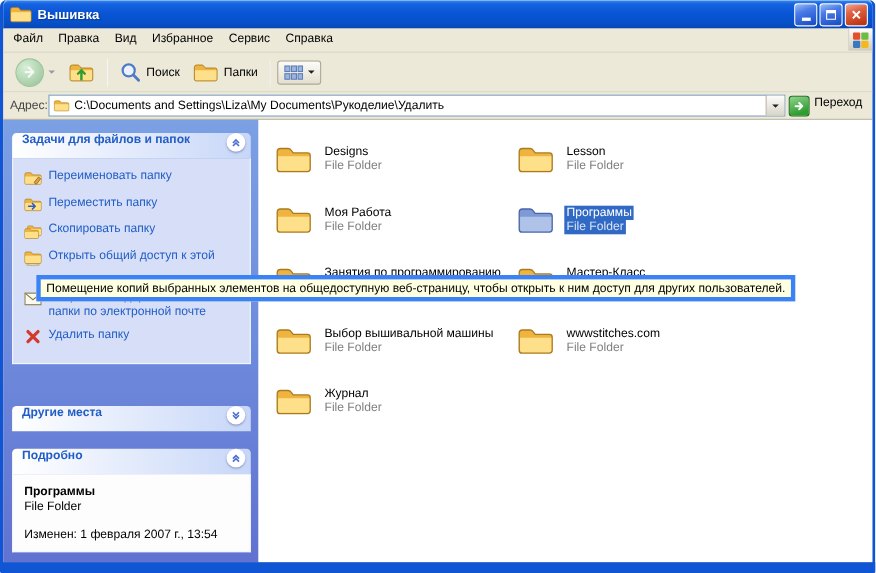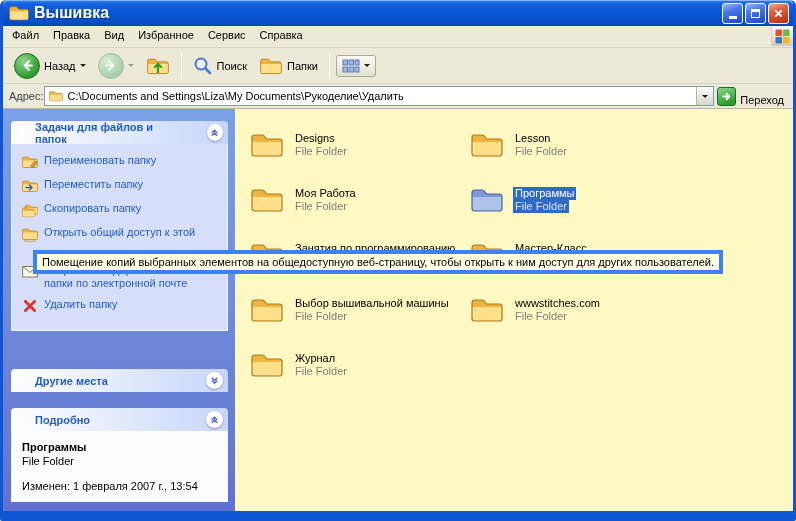--- a/index.html
+++ b/index.html
@@ -7,21 +7,21 @@
     font-family:"Liberation Sans", sans-serif; font-size:11px; }
   .window { position:relative; width:796px; height:521px;
     border-left:3px solid #0F55D4; border-right:3px solid #0F55D4; border-bottom:10px solid #0F55D4;
     border-radius:6px 6px 2px 2px; background:#ECE9D8; }
 
   
   .titlebar { height:26px; display:flex; align-items:center; padding:0 4px 0 6px;
     border-radius:5px 5px 0 0;
     background:linear-gradient(180deg,#3B8AF2 0%,#1663E0 14%,#0A55D6 45%,#0650C9 80%,#0A45B4 100%);
     box-shadow:inset 0 1px 0 #7FB4F7; }
-  .titlebar-text { color:#fff; font-weight:bold; font-size:16px; margin-left:5px; flex:1;
+  .titlebar-text { color:#fff; font-weight:bold; font-size:12px; margin-left:5px; flex:1;
     text-shadow:1px 1px 1px #0B3A8C; }
   .titlebar-buttons { display:flex; gap:2px; }
   .tb-btn { width:21px; height:21px; border:1px solid #fff; border-radius:3px;
     display:flex; align-items:center; justify-content:center; cursor:default; padding:0; }
   .tb-btn.blue { background:linear-gradient(160deg,#9CBCF7 0%,#4A7BE8 35%,#1F50C8 90%); }
   .tb-btn.red  { background:linear-gradient(160deg,#F2A890 0%,#E06244 35%,#BE3510 90%); }
   .glyph-min { display:block; width:8px; height:3px; background:#fff; margin-top:9px; }
   .glyph-max { display:block; width:9px; height:9px; border:1px solid #fff; border-top:3px solid #fff; }
 
   
@@ -50,48 +50,48 @@
 
   
   .addressbar { height:25px; background:#ECE9D8; display:flex; align-items:center;
     padding:0 6px; gap:0; border-bottom:1px solid #B8B4A2; }
   .addr-label { color:#444; }
   .addr-input { flex:1; height:20px; background:#fff; border:1px solid #7F9DB9;
     display:flex; align-items:center; padding-left:3px; gap:4px; }
   .addr-path { flex:1; white-space:nowrap; overflow:hidden; }
   .addr-dd { width:17px; height:18px; display:flex; align-items:center; justify-content:center;
     background:linear-gradient(180deg,#FDFDFD,#D8D4C8); border-left:1px solid #B8B4A2; }
-  .go-button { display:flex; align-items:flex-end; gap:4px; padding:1px 3px; }
+  .go-button { display:flex; align-items:flex-start; gap:4px; padding:1px 3px; }
   .go-icon { width:19px; height:19px; border-radius:3px; border:1px solid #1C6E1C;
     background:linear-gradient(160deg,#8FD48F,#2F9C2F 80%); display:flex; align-items:center; justify-content:center; }
 
   
   .content { display:flex; height:402px; }
   .sidebar { width:232px; padding:12px 7px 0 8px; overflow:hidden;
     background:linear-gradient(180deg,#7BA0E4 0%,#6E8BDC 50%,#6172D0 100%); }
   .panel { margin-bottom:16px; }
-  .panel-header { height:23px; border-radius:4px 4px 0 0; padding:0 5px 0 24px;
-    background:linear-gradient(90deg,#FFFFFF,#C7D6F8); display:flex; align-items:center;
+  .panel-header { height:23px; border-radius:4px 4px 0 0; padding:0 5px 0 9px;
+    background:linear-gradient(90deg,#FFFFFF,#C7D6F8); display:flex; 
     justify-content:space-between;gap:28px; }
   .panel-title { color:#215DC6; font-weight:bold; }
   .chev-btn { width:17px; height:17px; border-radius:50%; background:#fff;
     display:flex; align-items:center; justify-content:center;
     box-shadow:0 1px 2px rgba(10,20,80,.35); }
   .panel-body { background:#D6DFF7; border:1px solid #F2F6FF; border-top:none; padding:10px 8px 8px 10px; }
   .panel-body.details-body { background:#FDFDFD; color:#000; }
   .task-item { display:flex; gap:6px; margin-bottom:8px; color:#215DC6; line-height:13px; }
   .task-item .task-icon { width:16px; height:16px; flex:0 0 16px; }
   .task-item.hovered .task-label { text-decoration:underline; color:#1A4FB8; }
   .task-item.gap-after { margin-bottom:22px; }
   .details-name { font-weight:bold; margin-bottom:2px; }
   .details-modified { margin-top:12px; line-height:14px; }
   .collapsed-gap { height:22px; }
 
   
-  .main { flex:1; background:#fef9c3; padding:20px 0 0 14px; overflow:hidden; }
+  .main { flex:1; background:#ffffff; padding:20px 0 0 14px; overflow:hidden; }
   .file-grid { display:grid; grid-template-columns:220px 220px; grid-auto-rows:55px; }
   .file-item { display:flex; align-items:flex-start; gap:8px; width:fit-content; }
   .folder-lg { width:36px; height:32px; flex:0 0 36px; }
   .file-text { padding-top:3px; }
   .file-name { line-height:13px; padding:0 2px; color:#000; width:fit-content; }
   .file-type { line-height:13px; padding:0 2px; color:#7F7F7F; width:fit-content; }
   .file-item.selected .file-name { background:#316AC5; color:#fff; }
   .file-item.selected .file-type { background:#316AC5; color:#D9E3F5; }
 
   
@@ -149,29 +149,20 @@
           <rect x="0.5" y="0.5" width="7" height="7" rx="1" fill="#E3502A"></rect>
           <rect x="8.5" y="0.5" width="7" height="7" rx="1" fill="#6DBB45"></rect>
           <rect x="0.5" y="8.5" width="7" height="7" rx="1" fill="#3B77BC"></rect>
           <rect x="8.5" y="8.5" width="7" height="7" rx="1" fill="#F3B71F"></rect>
         </svg>
     </span>
   </div>
 
   <div class="toolbar">
     <div class="tbtn">
-      <span class="nav-circle">
-        <svg width="15" height="15" viewBox="0 0 16 16">
-            <path d="M9.5 3.5 L5 8 L9.5 12.5 M5 8 H12.5" stroke="#fff" stroke-width="2.2" fill="none" stroke-linecap="round" stroke-linejoin="round"></path>
-          </svg>
-      </span>
-      <span>Назад</span>
-      <span class="dd"></span>
-    </div>
-    <div class="tbtn">
       <span class="nav-circle pale">
         <svg width="15" height="15" viewBox="0 0 16 16">
             <path d="M6.5 3.5 L11 8 L6.5 12.5 M11 8 H3.5" stroke="#F2F8F2" stroke-width="2.2" fill="none" stroke-linecap="round" stroke-linejoin="round"></path>
           </svg>
       </span>
       <span class="dd pale"></span>
     </div>
     <div class="tbtn">
       <svg class="icon22" viewBox="0 0 32 32">
           <use href="#sym-folder"></use>

